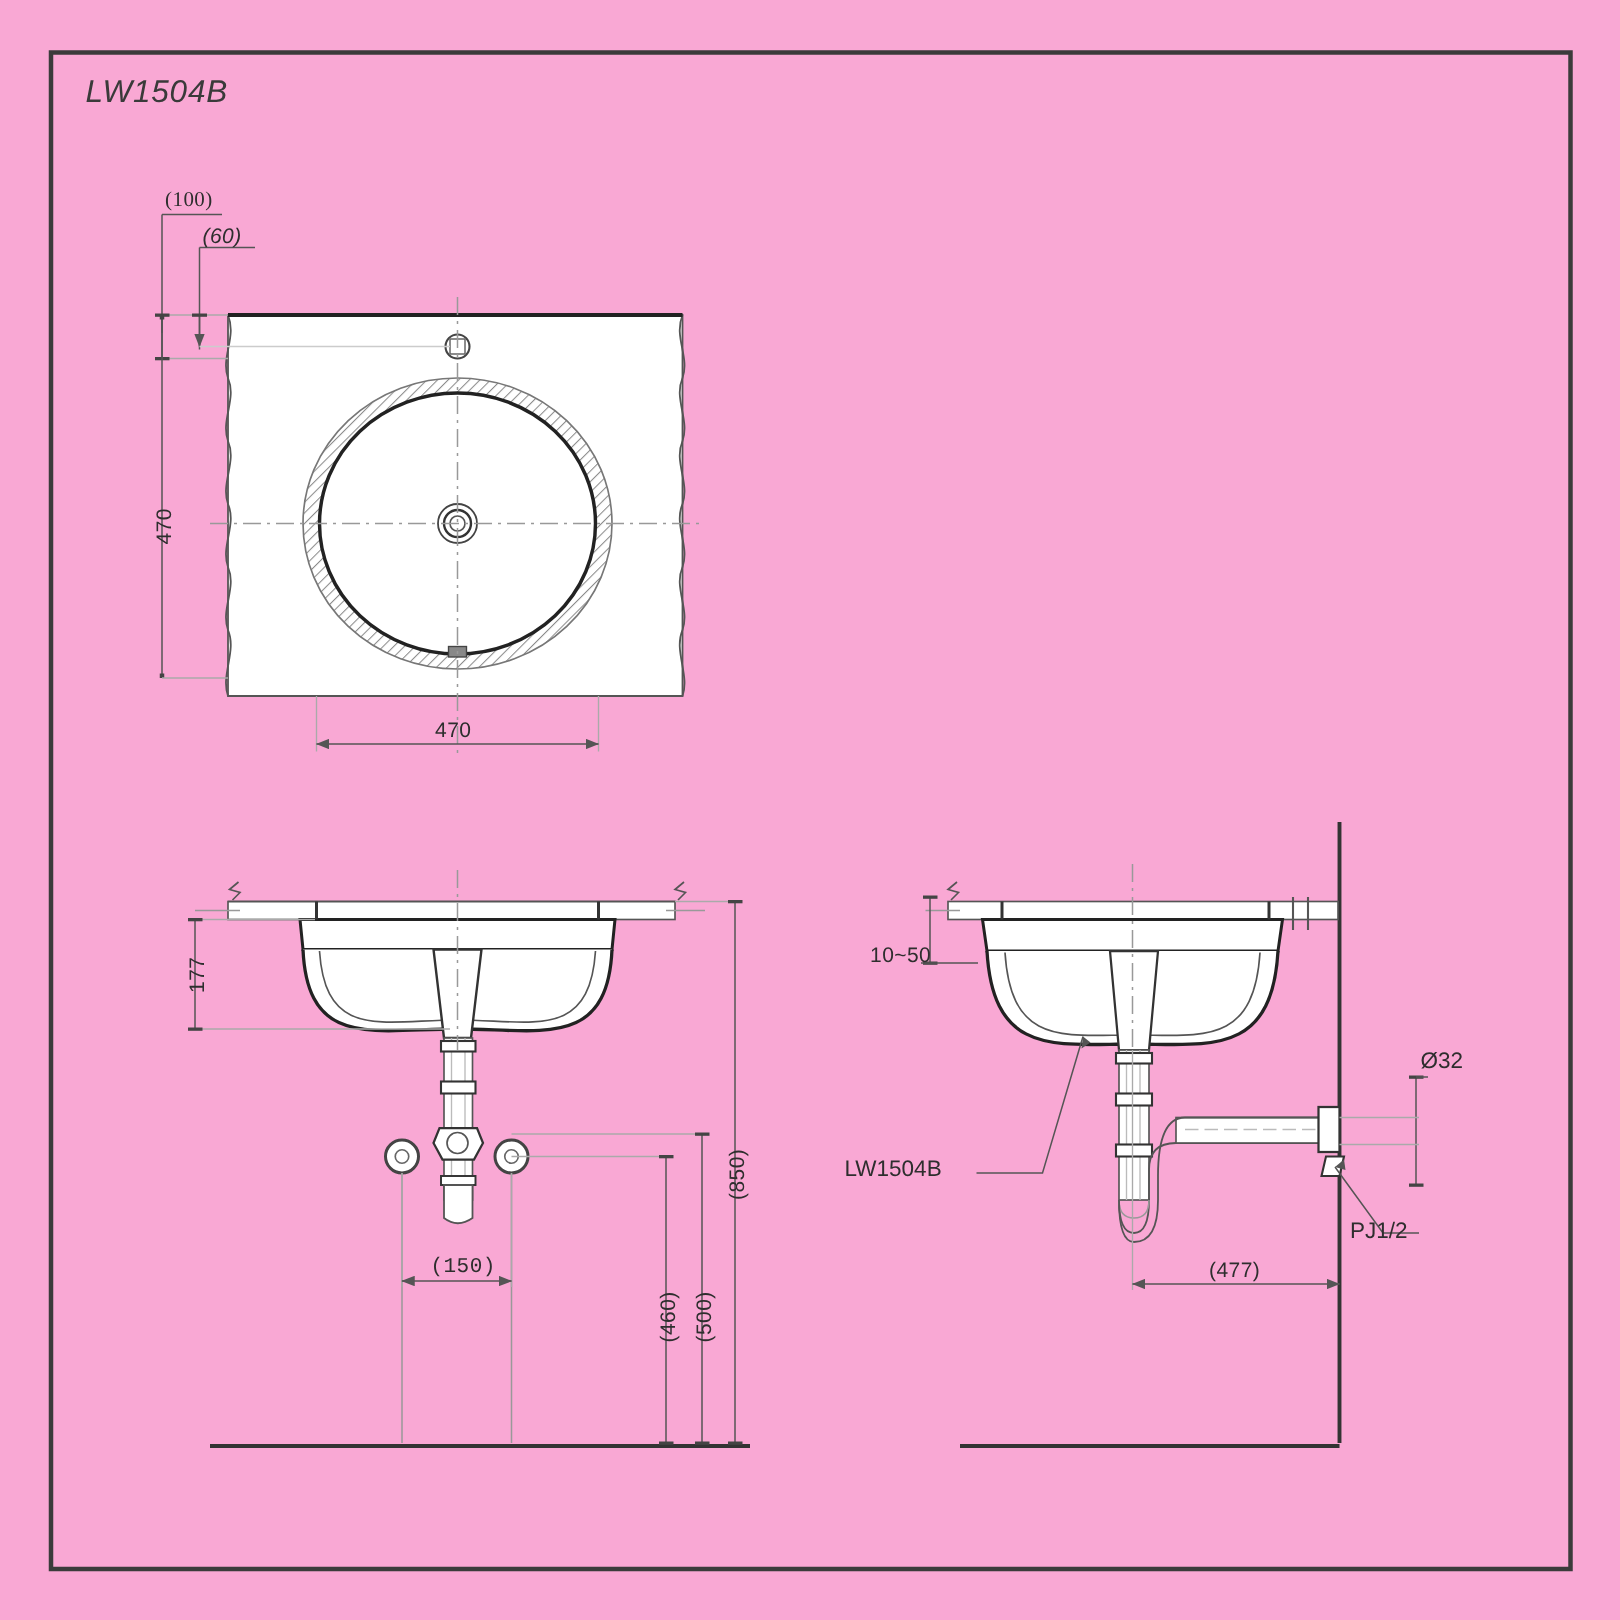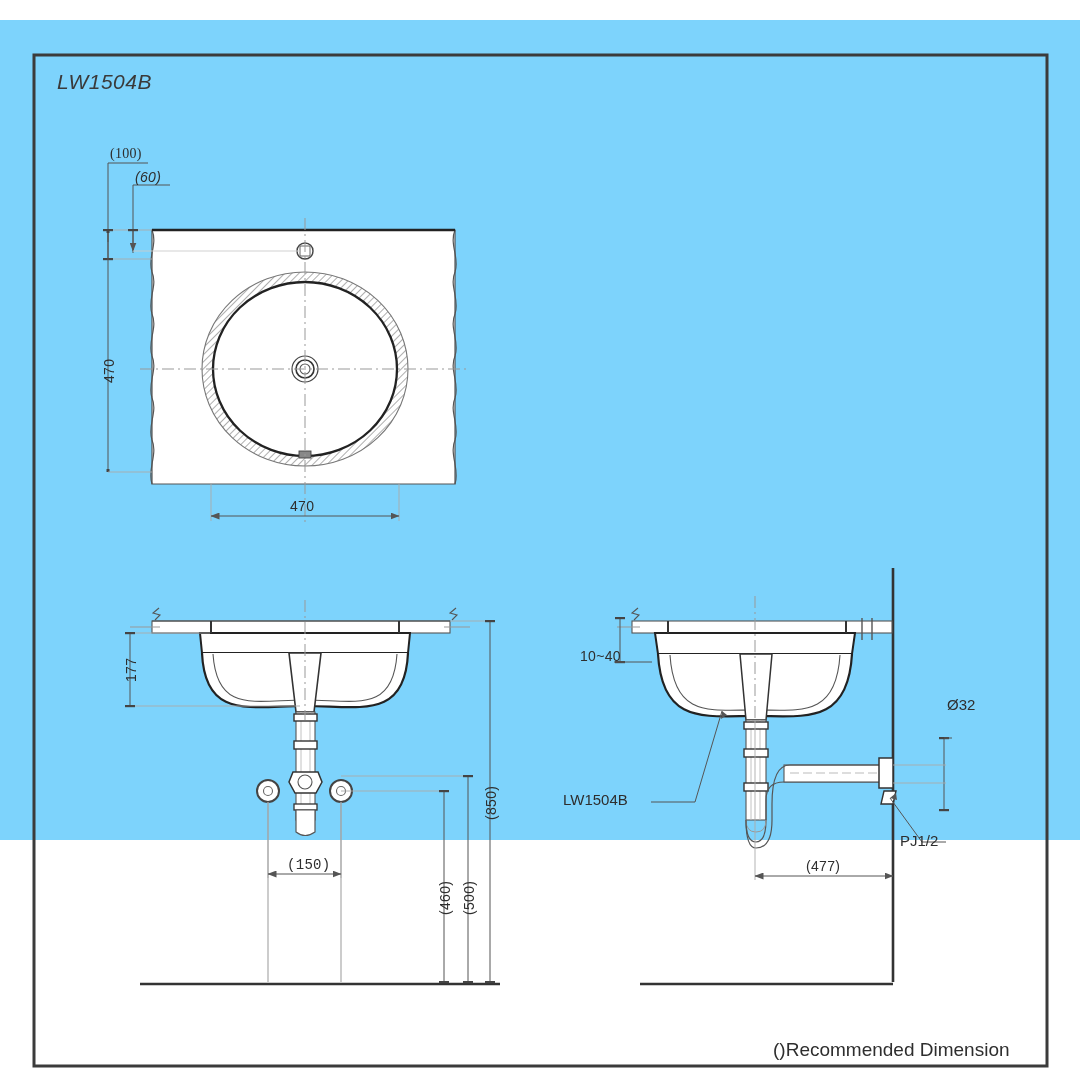--- a/index.html
+++ b/index.html
@@ -8,23 +8,22 @@
     padding: 0;
     background: #ffffff;
     width: 1080px;
     height: 1080px;
     overflow: hidden;
     font-family: "Liberation Sans", sans-serif;
   }
   #sheet {
     position: relative;
     width: 1080px;
-    height: 820px;
-    background: #7dd3fc;
-    margin-top: 20px;
+    height: 1080px;
+    background: #f9a8d4;
   }
   #drawing-svg {
     position: absolute;
     top: 0;
     left: 0;
     width: 1080px;
     height: 1080px;
     display: block;
   }
   .ttl {
@@ -316,21 +315,20 @@
   <div class="dim" style="left:135px; top:149px;font-style:italic;">(60)</div>
   <div class="dim vert" style="left:101px; top:363px;">470</div>
   <div class="dim" style="left:290px; top:478px;">470</div>
 
   <div class="dim vert" style="left:123px; top:662px;">177</div>
   <div class="dim" style="left:287px; top:837px;font-family:Liberation Mono, monospace;">(150)</div>
   <div class="dim vert" style="left:437px; top:895px;">(460)</div>
   <div class="dim vert" style="left:461px; top:895px;">(500)</div>
   <div class="dim vert" style="left:483px; top:800px;">(850)</div>
 
-  <div class="dim" style="left:580px; top:628px;">10~40</div>
+  <div class="dim" style="left:580px; top:628px;">10~50</div>
   <div class="lbl" style="left:563px; top:771px;">LW1504B</div>
-  <div class="lbl" style="left:947px; top:676px;">Ø32</div>
+  <div class="lbl" style="left:947px; top:699px;">Ø32</div>
   <div class="lbl" style="left:900px; top:812px;">PJ1/2</div>
   <div class="dim" style="left:806px; top:838px;">(477)</div>
 
-  <div class="foot" style="left:773px; top:1019px;">()Recommended Dimension</div>
 
 </div>
 
 </body></html>

